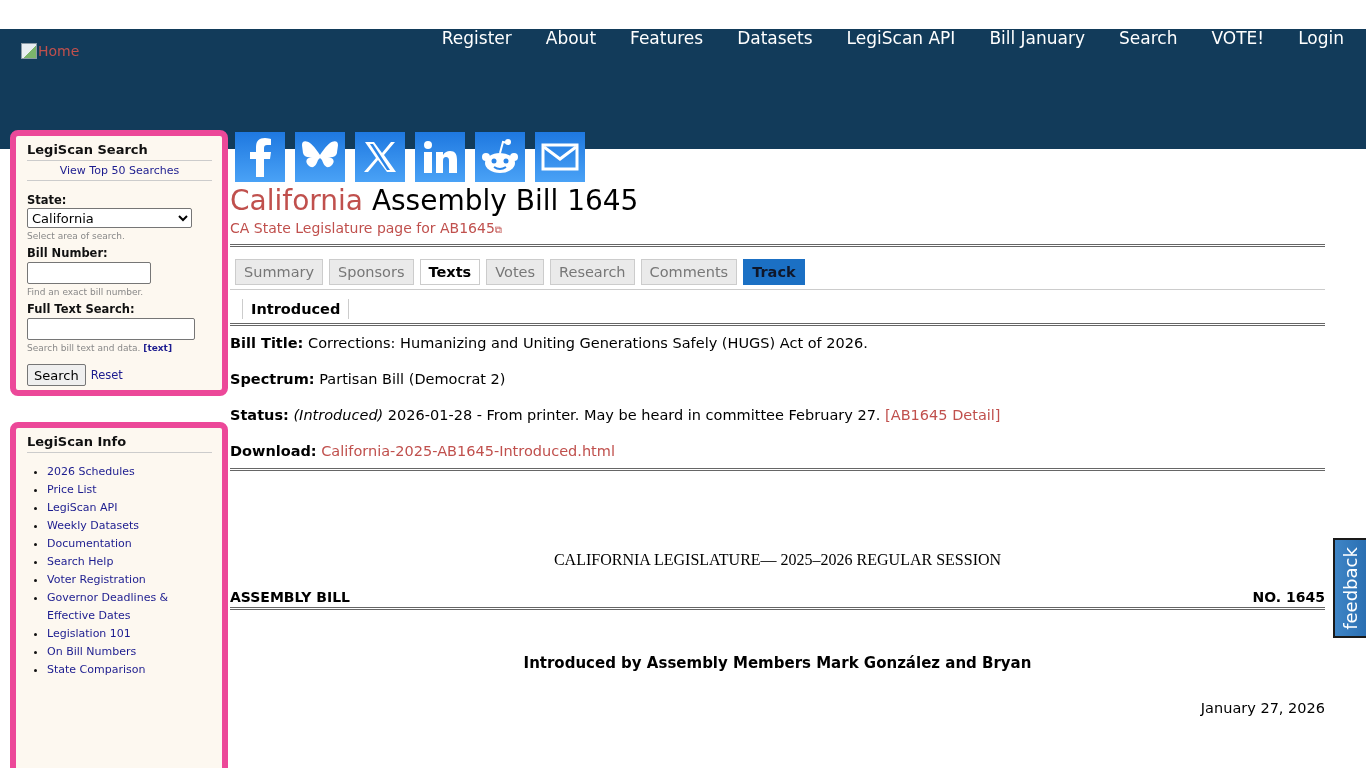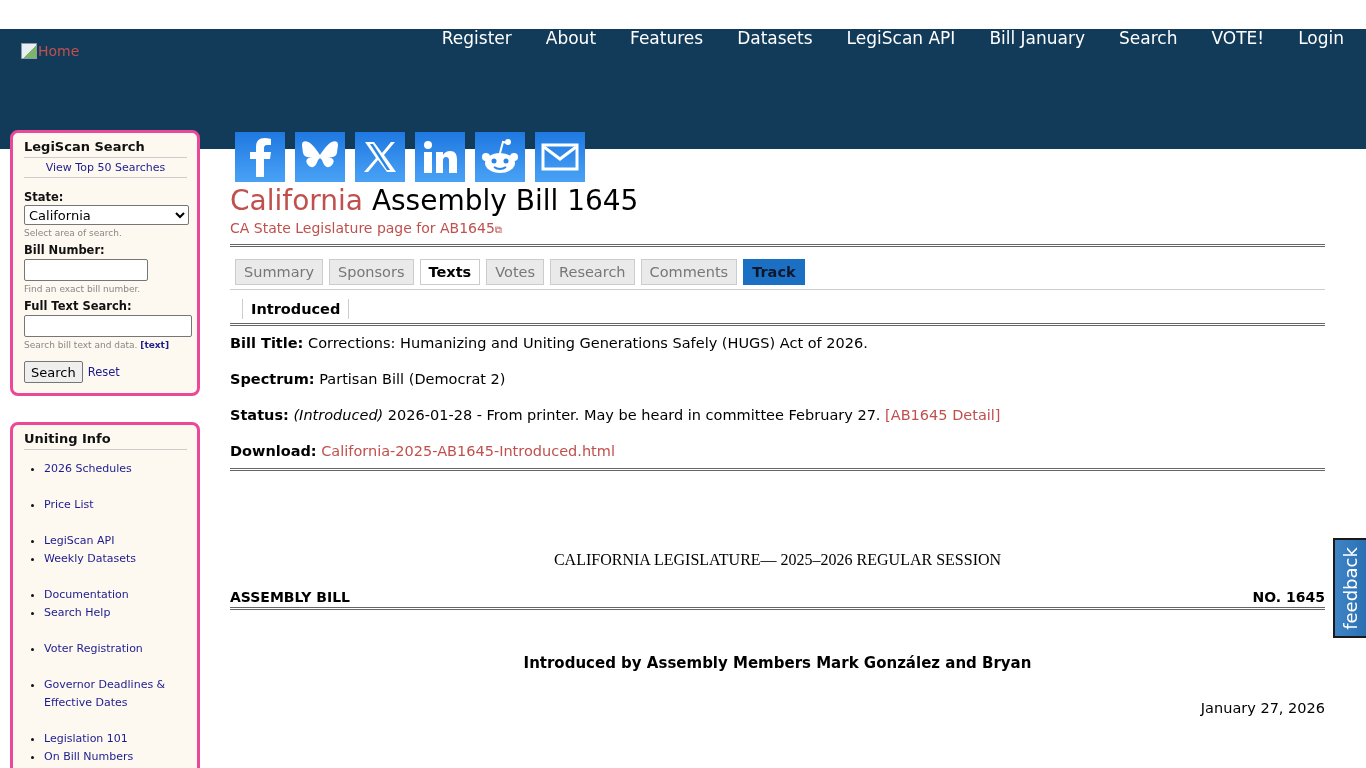--- a/index.html
+++ b/index.html
@@ -33,23 +33,23 @@
     display: flex; gap: 0;
   }
   .topnav a {
     color: #ffffff; font-size: 17px; padding: 0 17px; line-height: 18px;
     font-family: "DejaVu Sans", sans-serif;
   }
   .topnav a:last-child { padding-right: 22px; }
 
   
   .sidebox {
-    position: absolute; left: 10px; width: 190px;
+    position: absolute; left: 10px; width: 218px;
     background: #fdf8f0;
-    border: 3px solid #ec4899; border-radius: 8px;
+    border: 6px solid #ec4899; border-radius: 8px;
     padding: 6px 10px 8px 11px;
     font-size: 11px;
   }
   .sidebox h3 {
     margin: 0; font-size: 13px; font-weight: bold; color: #111;
     padding-bottom: 3px; border-bottom: 1px solid #ccc;
   }
   .top50 {
     display: block; text-align: center; color: #1c1c8f; font-size: 11px;
     padding: 3px 0 3px 0; border-bottom: 1px solid #ccc;
@@ -71,21 +71,21 @@
   .search-btn {
     font-size: 13px; padding: 1px 6px; height: 22px;
     background: #efefef; border: 1px solid #767676; border-radius: 2px;
     font-family: "DejaVu Sans", sans-serif;
   }
   .reset-link { color: #1c1c8f; font-size: 11.5px; }
 
   .infolist { margin: 10px 0 0 0; padding-left: 20px; }
   .infolist li { font-size: 11px; line-height: 18px; color: #111; }
   .infolist li a { color: #1c1c8f; }
-  .infolist li.gap { margin-top: 18px; }
+  .infolist li.gap { }
 
   
   .main { position: absolute; left: 230px; top: 128px; width: 1095px; }
   .page-title { font-size: 28px; margin: 0; font-weight: normal; line-height: 38px; }
   .share { display: flex; gap: 10px; margin-top: 4px; margin-left: 5px; }
   .share a {
     width: 50px; height: 50px; display: flex; align-items: center; justify-content: center;
     background: linear-gradient(#1e78e0, #4aa2f6);
   }
   .bill-head { font-size: 28px; margin: 2px 0 0 0; line-height: 34px; font-weight: normal; }
@@ -166,21 +166,21 @@
     <span>Search bill text and data.</span>
     <b>[text]</b>
   </div>
   <div class="btnrow">
     <button class="search-btn">Search</button>
     <a class="reset-link">Reset</a>
   </div>
 </div>
 
 <div class="sidebox" style="top:422px;height:380px;">
-  <h3>Uniting Info</h3>
+  <h3>LegiScan Info</h3>
   <ul class="infolist">
     <li><a>2026 Schedules</a></li>
     <li class="gap"><a>Price List</a></li>
     <li class="gap"><a>LegiScan API</a></li>
     <li><a>Weekly Datasets</a></li>
     <li class="gap"><a>Documentation</a></li>
     <li><a>Search Help</a></li>
     <li class="gap"><a>Voter Registration</a></li>
     <li class="gap" style="width:130px;"><a>Governor Deadlines &amp; Effective Dates</a></li>
     <li class="gap"><a>Legislation 101</a></li>

